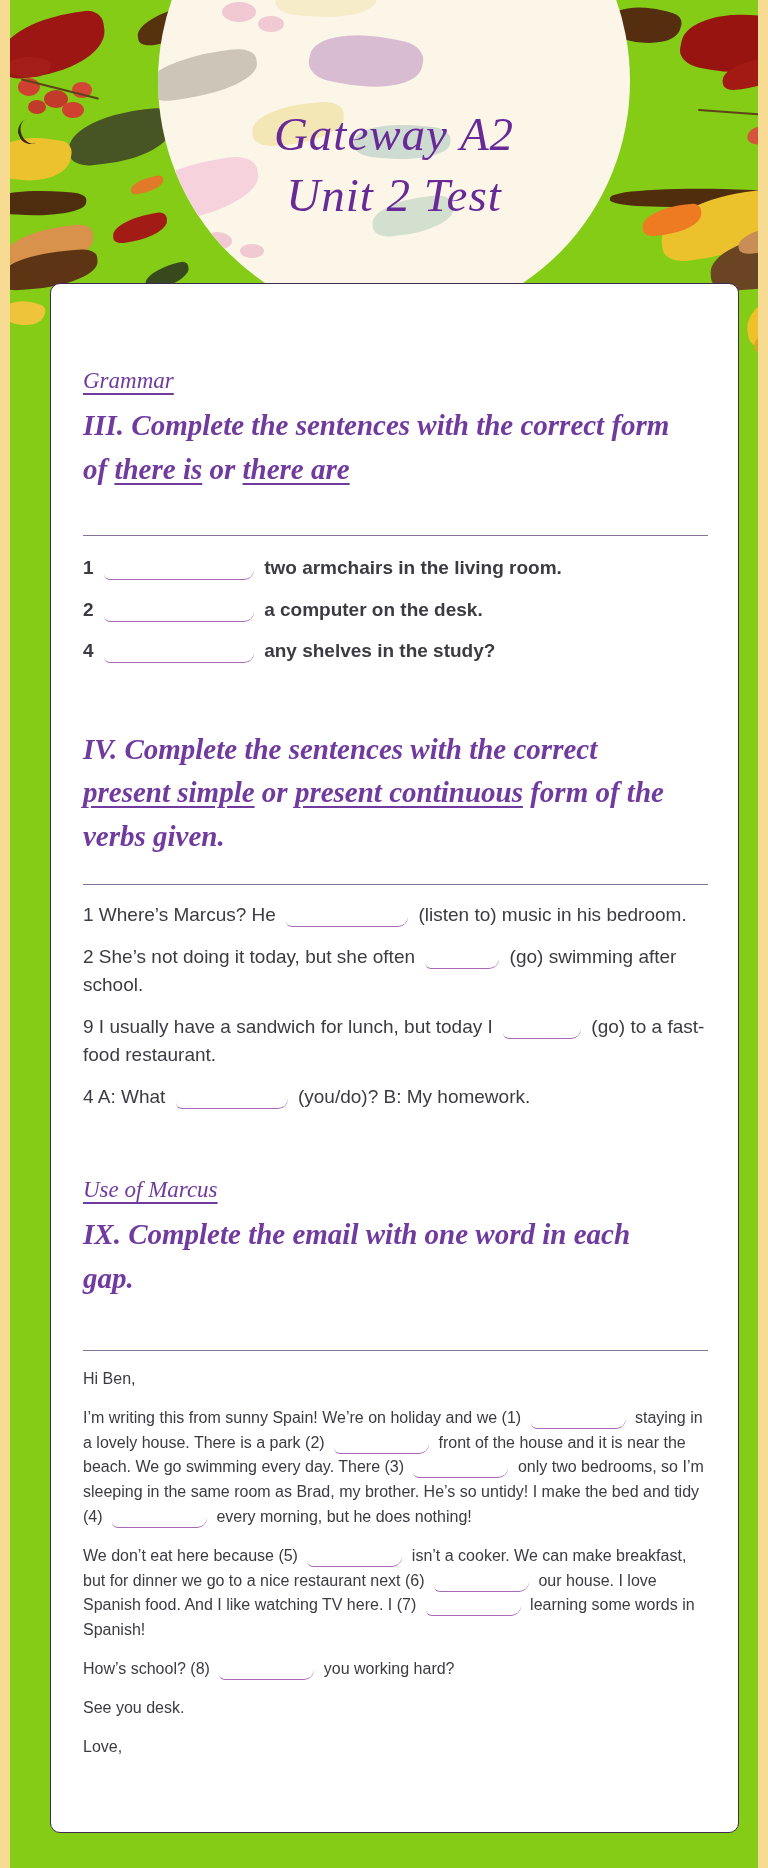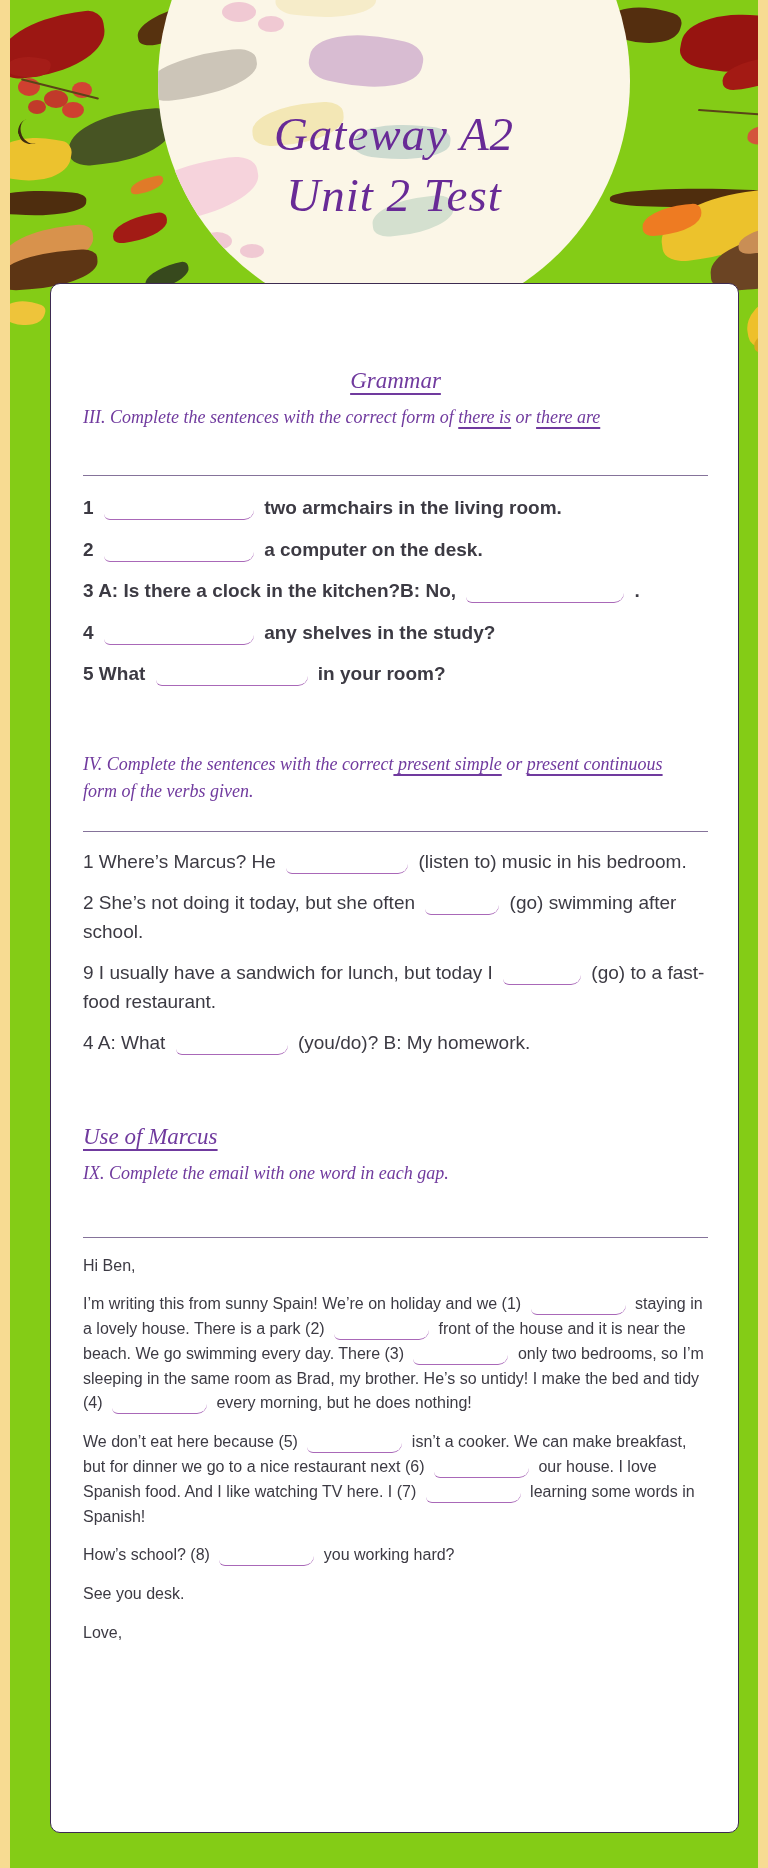--- a/index.html
+++ b/index.html
@@ -21,33 +21,33 @@
          color:#682a96;font-size:47px;line-height:1.3;letter-spacing:1px;}
 
   
   #card{position:absolute;left:40px;top:283px;width:689px;height:1550px;
         background:#ffffff;border:1.5px solid #3d2b52;border-radius:10px;
         box-sizing:border-box;padding:0 30px 0 32px;overflow:hidden;z-index:5;}
 
   .hand{font-family:"Liberation Serif",serif;font-style:italic;color:#703a9e;}
   .sec-heading{font-size:23px;margin:0;font-weight:normal;
                text-decoration:underline;text-decoration-thickness:2px;text-underline-offset:5px;}
-  .instruction{font-size:18px;line-height:1.5;margin:10px 0 0 0;max-width:600px;}
+  .instruction{font-size:29px;line-height:1.5;margin:10px 0 0 0;max-width:600px;font-weight:bold;}
   .instruction .u{text-decoration:underline;text-decoration-thickness:2px;text-underline-offset:4px;}
 
   .divider{border:none;border-top:1px solid #85739a;margin:0;}
 
   .qline{font-size:19px;line-height:1.5;color:#3c3a43;margin:0 0 13px 0;}
   .para {font-size:16px;line-height:1.55;color:#3c3a43;margin:0 0 14px 0;}
 
   .blank{display:inline-block;height:1.05em;border-bottom:1.5px solid #a968b8;
          border-radius:0 0 10px 6px;vertical-align:-6px;margin:0 5px;}
 
   
-  #grammar-heading{margin-top:84px;text-align:center;}
+  #grammar-heading{margin-top:84px;}
   #hr-ex3{margin-top:44px;}
   #ex3-questions{margin-top:18px;font-weight:bold;}
   #ex4-instruction{margin-top:62px;}
   #hr-ex4{margin-top:26px;}
   #ex4-questions{margin-top:16px;}
   #use-heading{margin-top:66px;}
   #hr-ex9{margin-top:50px;}
   #email{margin-top:16px;}
 </style>
 </head>
@@ -113,23 +113,21 @@
 
     <h2 id="grammar-heading" class="hand sec-heading">Grammar</h2>
 
     <p class="hand instruction"><span>III. Complete the sentences with the correct form of </span><span class="u">there is</span><span> or </span><span class="u">there are</span></p>
 
     <hr id="hr-ex3" class="divider">
 
     <div id="ex3-questions">
       <p class="qline"><span>1 </span><span class="blank" style="width: 150px;"></span><span> two armchairs in the living room.</span></p>
       <p class="qline"><span>2 </span><span class="blank" style="width: 150px;"></span><span> a computer on the desk.</span></p>
-      <p class="qline"><span>3 A: Is there a clock in the kitchen?B: No, </span><span class="blank" style="width: 158px;"></span><span> .</span></p>
       <p class="qline"><span>4 </span><span class="blank" style="width: 150px;"></span><span> any shelves in the study?</span></p>
-      <p class="qline"><span>5 What </span><span class="blank" style="width: 152px;"></span><span> in your room?</span></p>
     </div>
 
     <p id="ex4-instruction" class="hand instruction"><span>IV. Complete the sentences with the correct</span><span class="u"> present simple</span><span> or </span><span class="u">present continuous</span><span> form of the verbs given.</span></p>
 
     <hr id="hr-ex4" class="divider">
 
     <div id="ex4-questions">
       <p class="qline"><span>1 Where’s Marcus? He </span><span class="blank" style="width: 122px;"></span><span> (listen to) music in his bedroom.</span></p>
       <p class="qline"><span>2 She’s not doing it today, but she often </span><span class="blank" style="width: 74px;"></span><span> (go) swimming after school.</span></p>
       <p class="qline"><span>9 I usually have a sandwich for lunch, but today I </span><span class="blank" style="width: 78px;"></span><span> (go) to a fast-food restaurant.</span></p>

